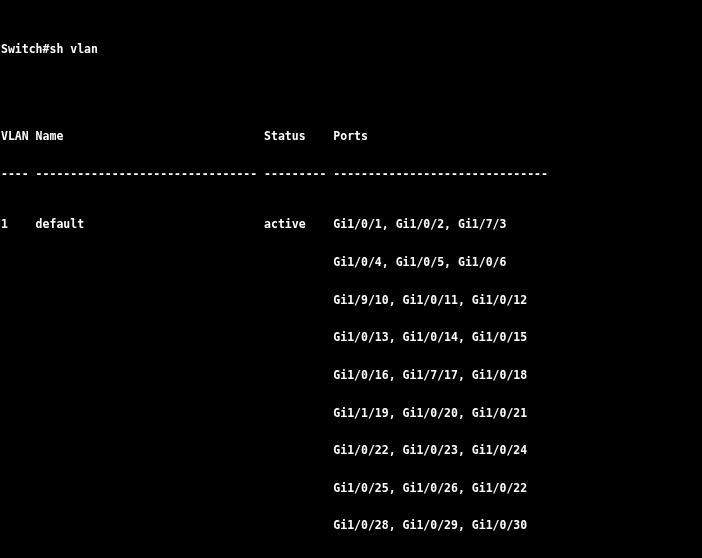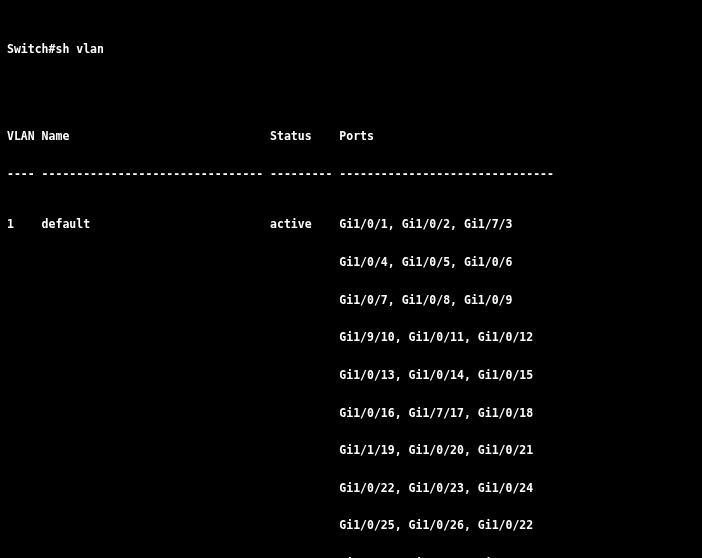--- a/index.html
+++ b/index.html
@@ -26,41 +26,39 @@
     box-sizing: border-box;
     white-space: pre;
     font-weight: 700;
     -webkit-font-smoothing: none;
     font-smooth: never;
   }
   .line {
     height: 12.55px;
     white-space: pre;
     display: block;
-    margin-left: 6px;
   }
   .blank {
     height: 12.55px;
     display: block;
   }
 </style>
 </head>
 <body>
 
 <div id="terminal">
 
   <span class="line">Switch#sh vlan</span>
   <span class="blank"></span>
 
   <span class="line">VLAN Name                             Status    Ports</span>
   <span class="line">---- -------------------------------- --------- -------------------------------</span>
 
   <span class="line">1    default                          active    Gi1/0/1, Gi1/0/2, Gi1/7/3</span>
   <span class="line">                                                Gi1/0/4, Gi1/0/5, Gi1/0/6</span>
-  <span class="line">                                                Gi1/0/7, Gi1/0/8, Gi1/0/9</span>
   <span class="line">                                                Gi1/9/10, Gi1/0/11, Gi1/0/12</span>
   <span class="line">                                                Gi1/0/13, Gi1/0/14, Gi1/0/15</span>
   <span class="line">                                                Gi1/0/16, Gi1/7/17, Gi1/0/18</span>
   <span class="line">                                                Gi1/1/19, Gi1/0/20, Gi1/0/21</span>
   <span class="line">                                                Gi1/0/22, Gi1/0/23, Gi1/0/24</span>
   <span class="line">                                                Gi1/0/25, Gi1/0/26, Gi1/0/22</span>
   <span class="line">                                                Gi1/0/28, Gi1/0/29, Gi1/0/30</span>
   
   
   

